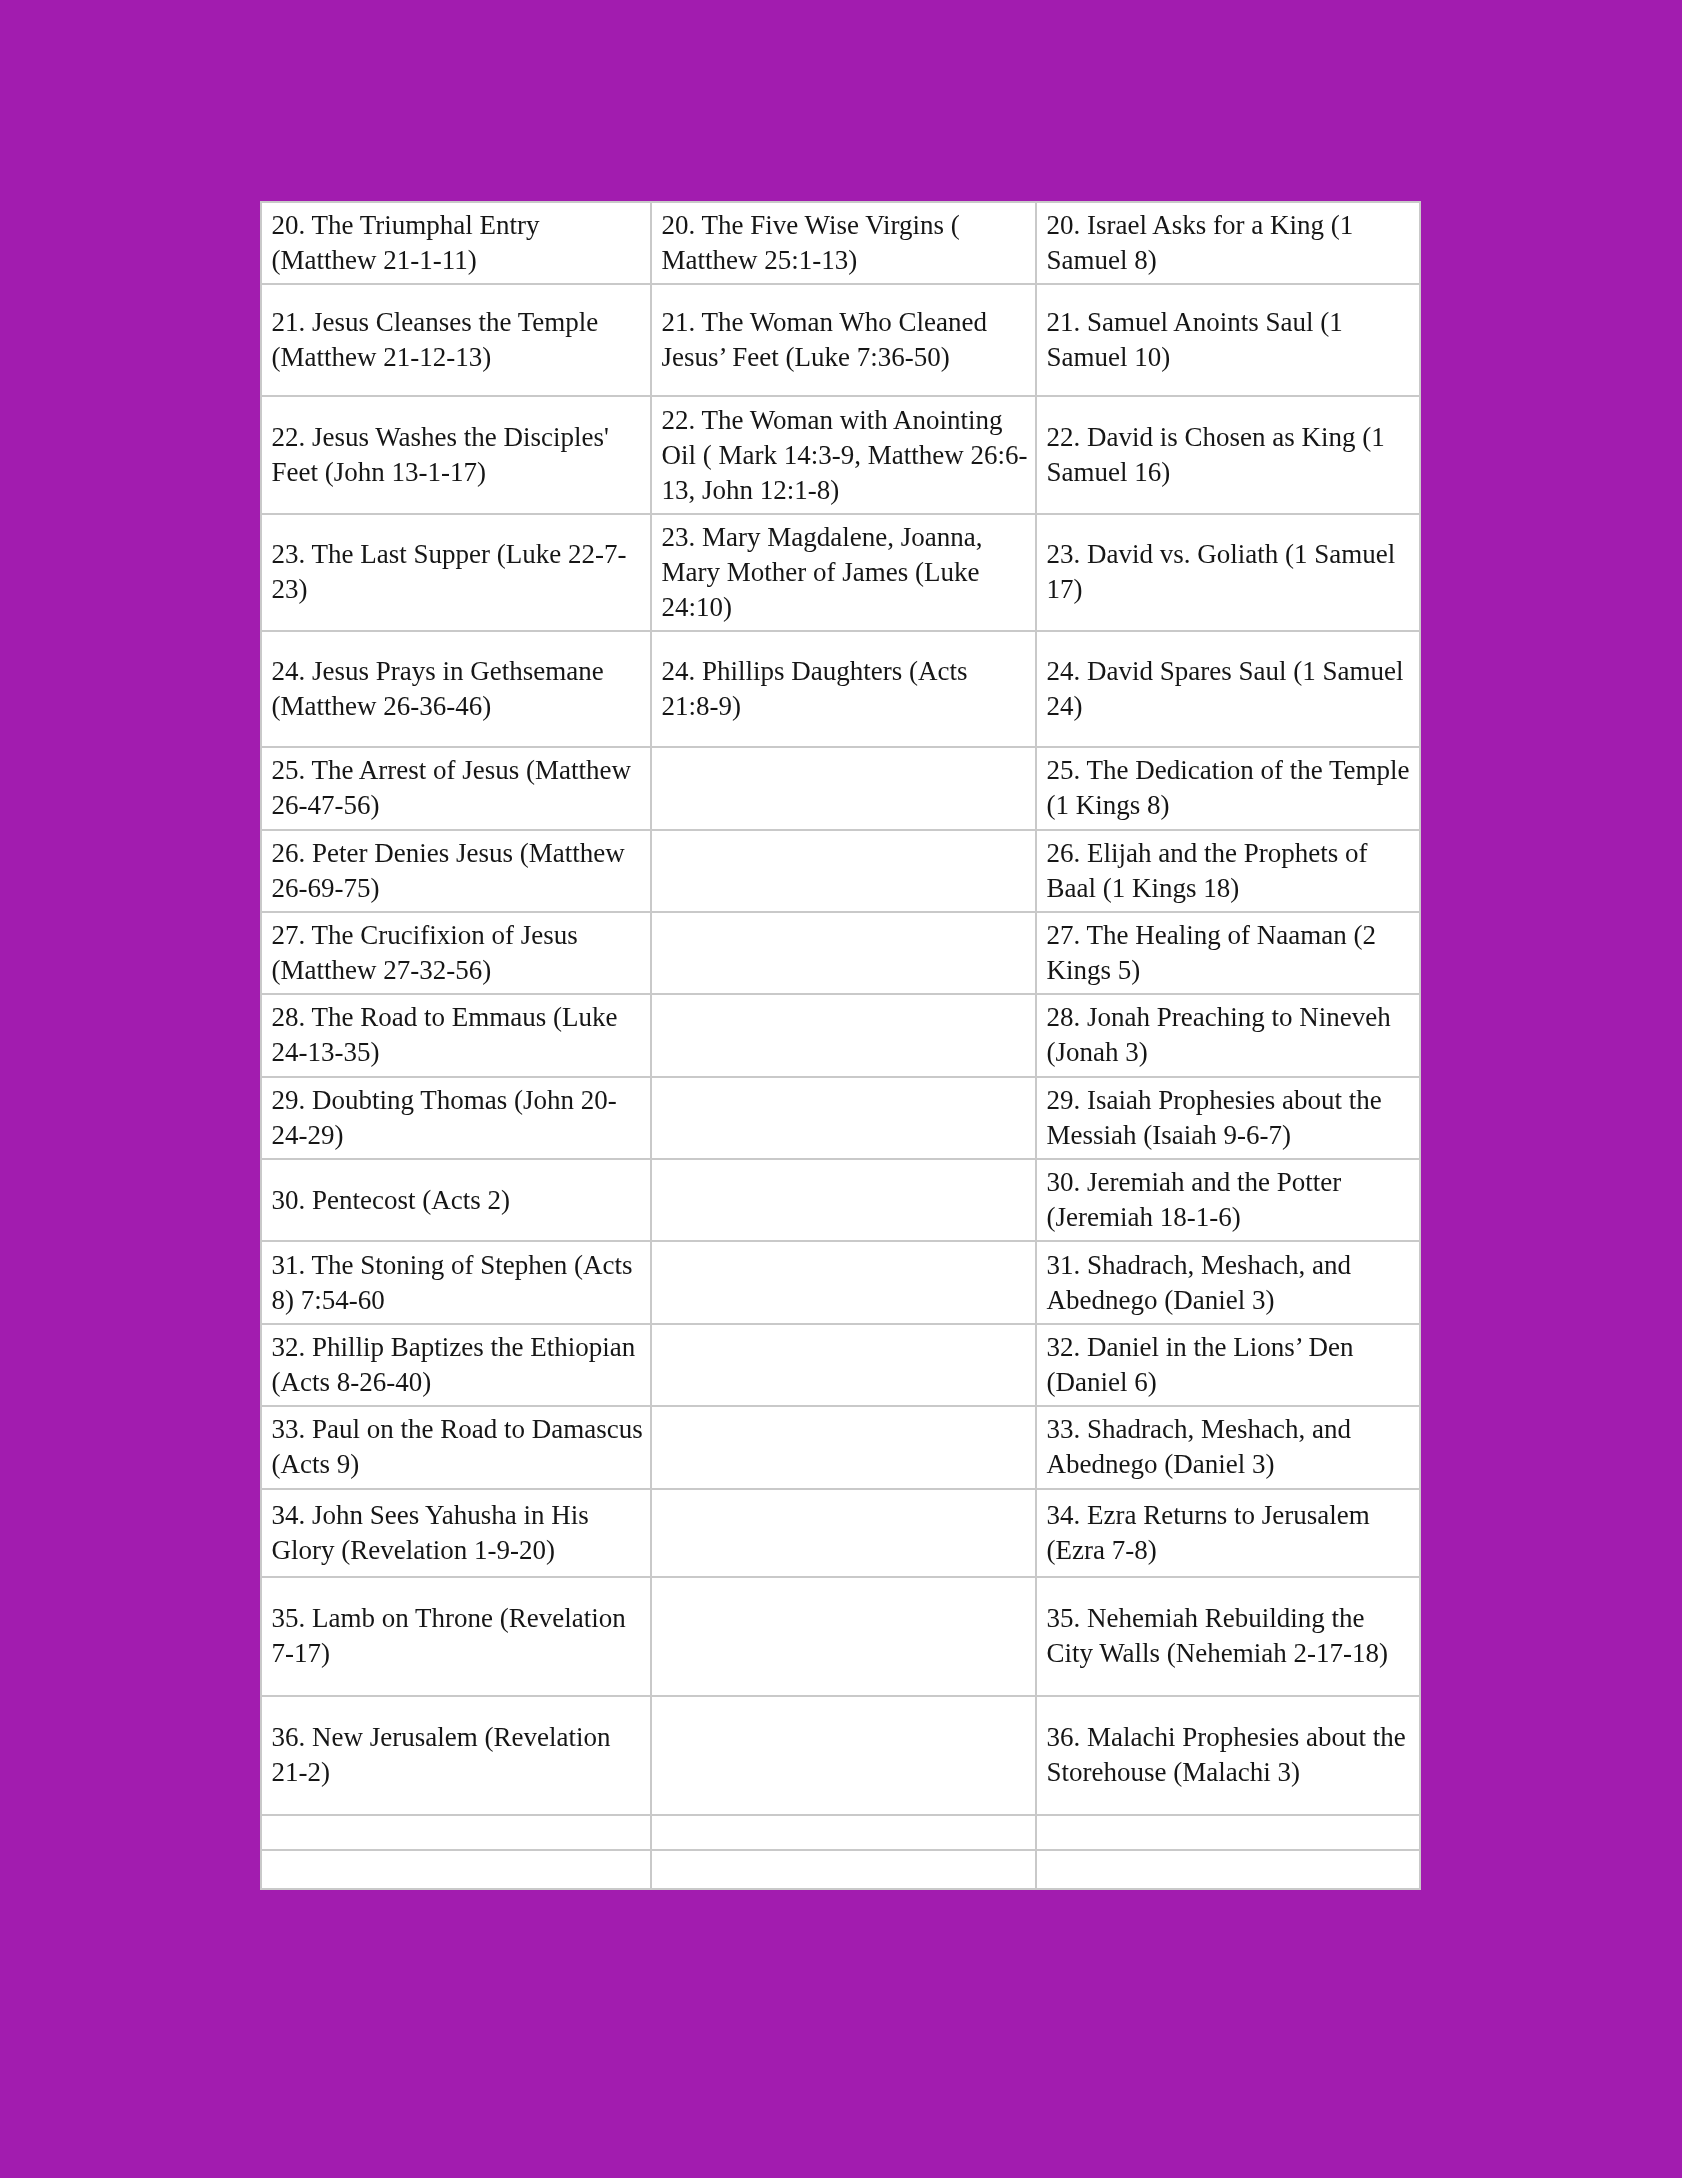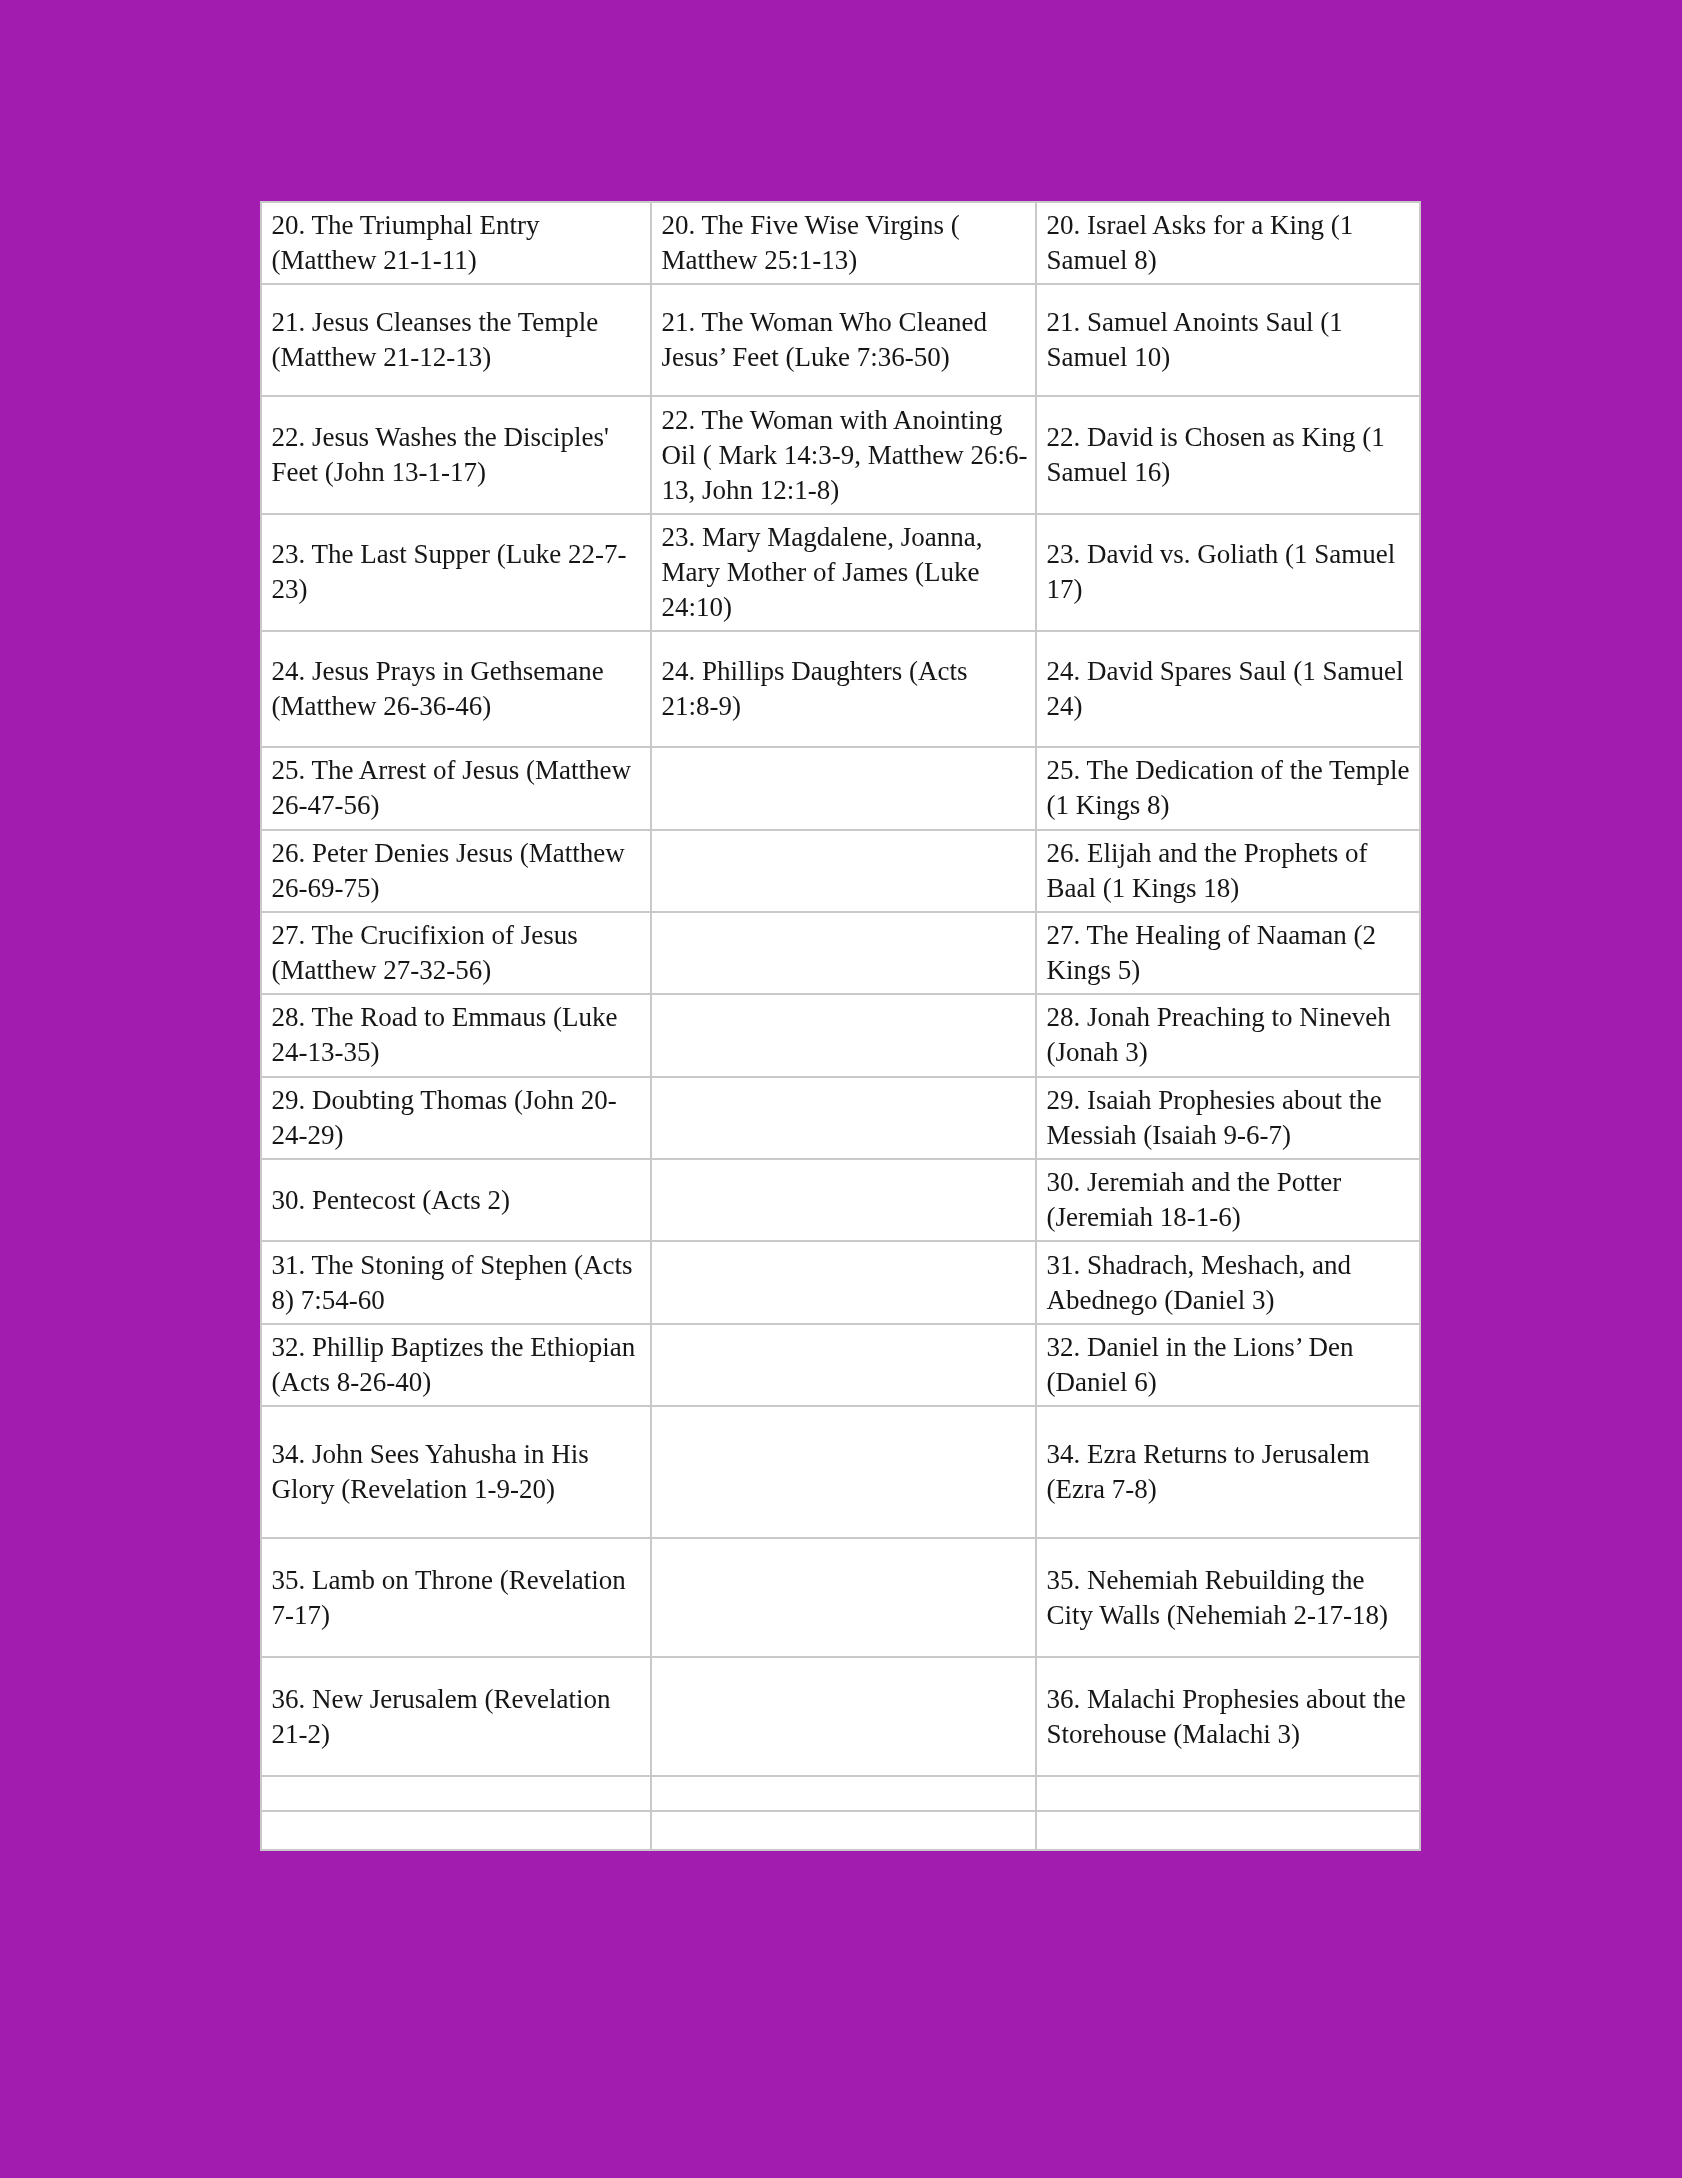--- a/index.html
+++ b/index.html
@@ -103,21 +103,26 @@
       <tr style="height:78px">
         <td>31. The Stoning of Stephen (Acts 8) 7:54-60</td>
         <td></td>
         <td>31. Shadrach, Meshach, and Abednego (Daniel 3)</td>
       </tr>
       <tr style="height:78px">
         <td>32. Phillip Baptizes the Ethiopian (Acts 8-26-40)</td>
         <td></td>
         <td>32. Daniel in the Lions’ Den (Daniel 6)</td>
       </tr>
-      <tr style="height:132px">
+      <tr style="height:78px">
+        <td>33. Paul on the Road to Damascus (Acts 9)</td>
+        <td></td>
+        <td>33. Shadrach, Meshach, and Abednego (Daniel 3)</td>
+      </tr>
+      <tr style="height:88px">
         <td>34. John Sees Yahusha in His Glory (Revelation 1-9-20)</td>
         <td></td>
         <td>34. Ezra Returns to Jerusalem (Ezra 7-8)</td>
       </tr>
       <tr style="height:119px">
         <td>35. Lamb on Throne (Revelation 7-17)</td>
         <td></td>
         <td>35. Nehemiah Rebuilding the City Walls (Nehemiah 2-17-18)</td>
       </tr>
       <tr style="height:119px">

